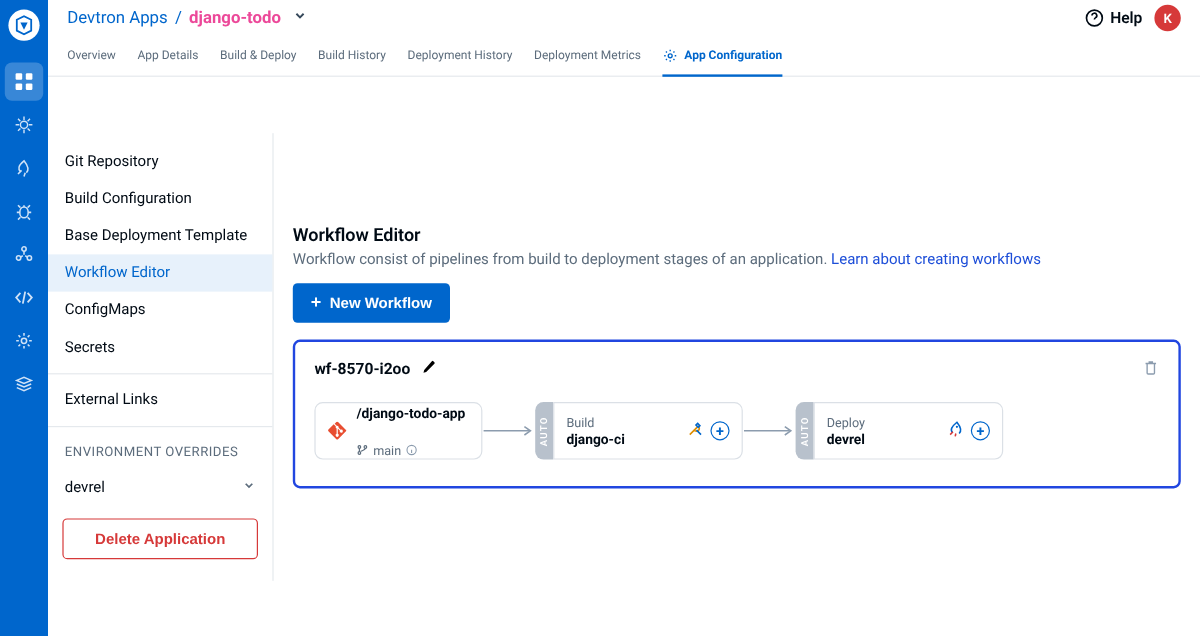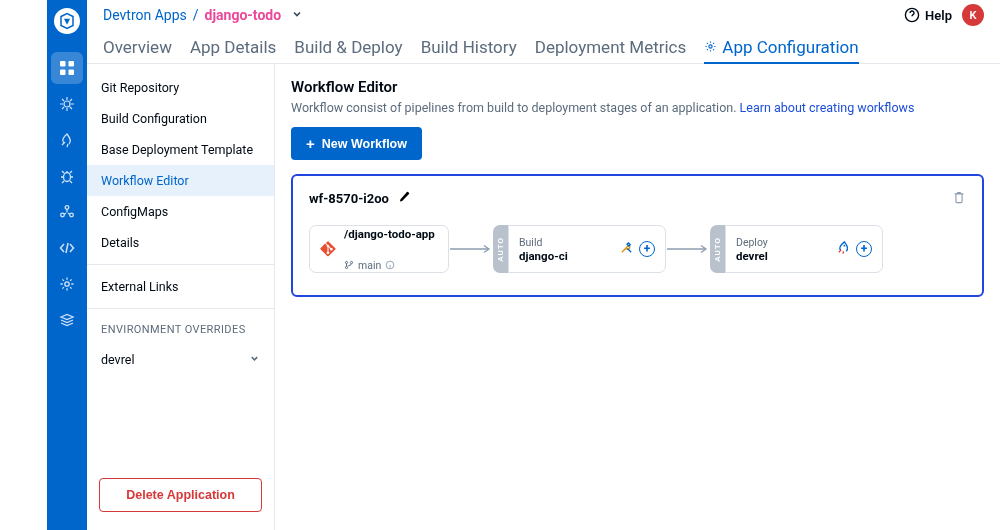--- a/index.html
+++ b/index.html
@@ -1,18 +1,18 @@
 <!DOCTYPE html>
 <html><head>
 <meta charset="utf-8">
 <style>
 * { box-sizing: border-box; margin: 0; padding: 0; }
 body { font-family: -apple-system, BlinkMacSystemFont, "Segoe UI", Roboto, sans-serif; font-size: 13px; color: #000a14; background: #fff; width: 1000px; height: 530px; overflow: hidden; }
 
-.app { display: flex; height: 100%; margin-left: 47px; }
+.app { display: flex; height: 100%; }
 
 
 .rail { width: 40px; background: #0066cc; display: flex; flex-direction: column; align-items: center; padding-top: 8px; gap: 4px; flex-shrink: 0;}
 .rail-logo { width: 26px; height: 26px; border-radius: 50%; background: #fff; display: flex; align-items: center; justify-content: center; margin-bottom: 14px; position: relative; }
 .rail-logo svg { width: 18px; height: 18px; }
 .rail-item { width: 32px; height: 32px; border-radius: 6px; display: flex; align-items: center; justify-content: center; cursor: pointer; color: #cfe2f7; }
 .rail-item.active { background: rgba(255,255,255,0.22); color: #fff; }
 .rail-item svg { width: 16px; height: 16px; }
 
 
@@ -24,29 +24,29 @@
 .breadcrumb .crumb-root { color: #0066cc; cursor: pointer; }
 .breadcrumb .sep { color: #0066cc; }
 .breadcrumb .crumb-app { color: #ec4899; font-weight: 700; }
 .breadcrumb .chev { color: #384a5c; margin-left: 4px; cursor: pointer; }
 .hdr-right { display: flex; align-items: center; gap: 10px; }
 .help { display: flex; align-items: center; gap: 5px; font-size: 13px; color: #000a14; font-weight: 600; cursor: pointer;}
 .help svg { width: 16px; height: 16px; }
 .avatar { width: 22px; height: 22px; border-radius: 50%; background: #d63939; color: #fff; font-size: 11px; font-weight: 600; display: flex; align-items: center; justify-content: center; }
 
 
-.tabs { display: flex; align-items: center; gap: 18px; padding: 0 16px; height: 34px; border-bottom: 1px solid #e5e9ed; font-size: 17px; color: #5c6c7c; }
+.tabs { display: flex; align-items: center; gap: 18px; padding: 0 16px; height: 34px; border-bottom: 1px solid #e5e9ed; font-size: 10px; color: #5c6c7c; }
 .tab { cursor: pointer; height: 100%; display: flex; align-items: center; position: relative; }
-.tab.active { color: #0066cc; font-weight: 400; }
+.tab.active { color: #0066cc; font-weight: 700; }
 .tab.active::after { content: ""; position: absolute; left: 0; right: 0; bottom: -1px; height: 2px; background: #0066cc; }
 .tab .gear-ico { margin-right: 5px; display:inline-flex; }
 .tab .gear-ico svg { width: 13px; height: 13px; }
 
 
-.body { flex: 1; display: flex; min-height: 0; }
+.body { flex: 1; display: flex; min-height: 0; align-items: center; }
 
 .sidebar { width: 188px; border-right: 1px solid #e5e9ed; display: flex; flex-direction: column; padding: 8px 0; font-size: 12.5px; }
 .side-item { padding: 8px 14px; cursor: pointer; color: #000a14; }
 .side-item.active { background: #e7f1fb; color: #0066cc; font-weight: 400; }
 .side-sep { height: 1px; background: #e5e9ed; margin: 6px 0; }
 .side-head { padding: 8px 14px; font-size: 11px; color: #5c6c7c; letter-spacing: 0.4px; }
 .side-env { padding: 8px 14px; display: flex; align-items: center; justify-content: space-between; cursor: pointer; }
 .side-env .chev { color: #5c6c7c; }
 .side-spacer { flex: 1; }
 .delete-wrap { padding: 10px 12px; }
@@ -177,41 +177,42 @@
         </div>
         <div class="avatar">K</div>
       </div>
     </div>
 
     <div class="tabs">
       <div class="tab">Overview</div>
       <div class="tab">App Details</div>
       <div class="tab">Build &amp; Deploy</div>
       <div class="tab">Build History</div>
+      <div class="tab">Deployment History</div>
       <div class="tab">Deployment Metrics</div>
       <div class="tab active">
         <span class="gear-ico">
           <svg viewBox="0 0 16 16" fill="none" stroke="currentColor" stroke-width="1.4">
               <circle cx="8" cy="8" r="2"></circle>
               <path d="M8 1.8v1.6M8 12.6v1.6M1.8 8h1.6M12.6 8h1.6M3.6 3.6l1.1 1.1M11.3 11.3l1.1 1.1M12.4 3.6l-1.1 1.1M4.7 11.3l-1.1 1.1"></path>
             </svg>
         </span>
         <span>App Configuration</span>
       </div>
     </div>
 
     <div class="body">
 
       <div class="sidebar">
         <div class="side-item">Git Repository</div>
         <div class="side-item">Build Configuration</div>
         <div class="side-item">Base Deployment Template</div>
         <div class="side-item active">Workflow Editor</div>
         <div class="side-item">ConfigMaps</div>
-        <div class="side-item">Details</div>
+        <div class="side-item">Secrets</div>
         <div class="side-sep"></div>
         <div class="side-item">External Links</div>
         <div class="side-sep"></div>
         <div class="side-head">ENVIRONMENT OVERRIDES</div>
         <div class="side-env">
           <span>devrel</span>
           <span class="chev">
             <svg width="11" height="11" viewBox="0 0 12 12" fill="none" stroke="currentColor" stroke-width="1.6">
                 <path d="M3 4.5L6 7.5 9 4.5"></path>
               </svg>

